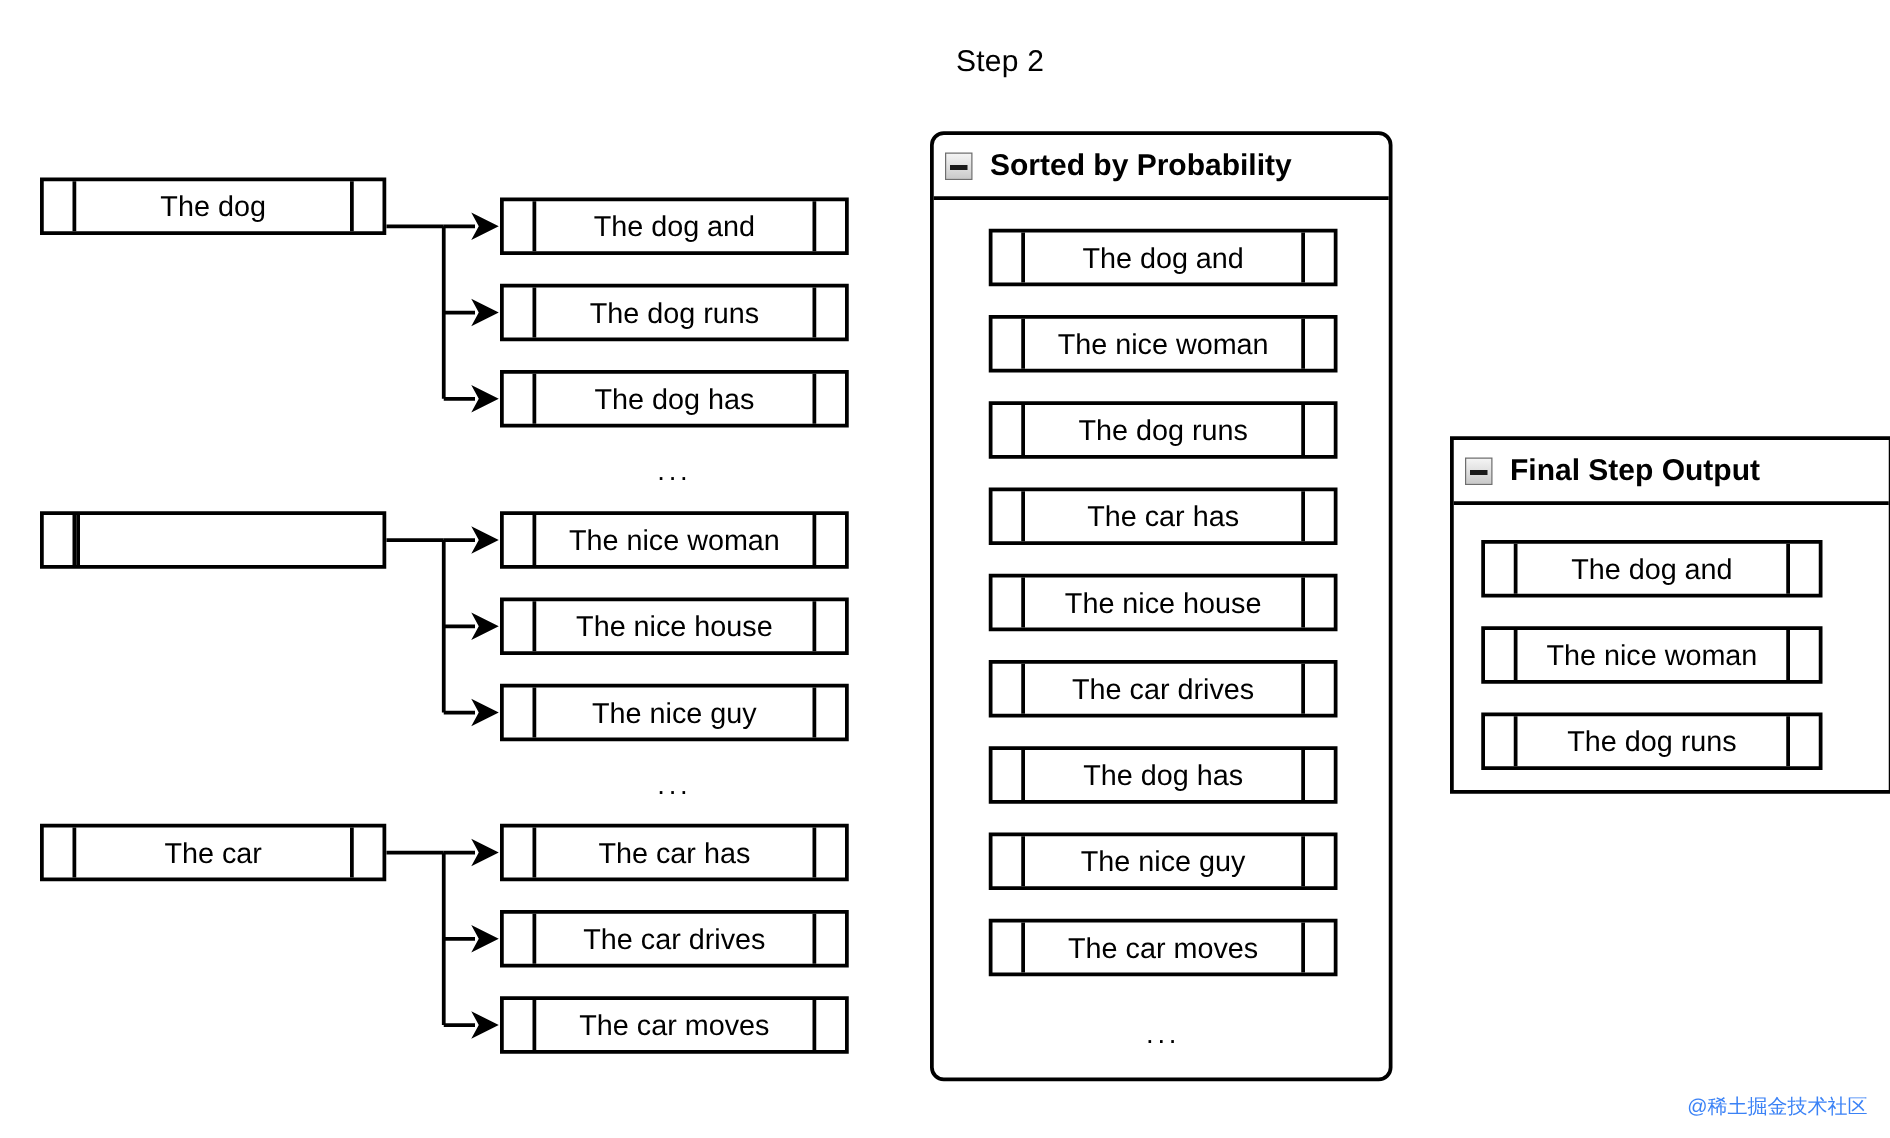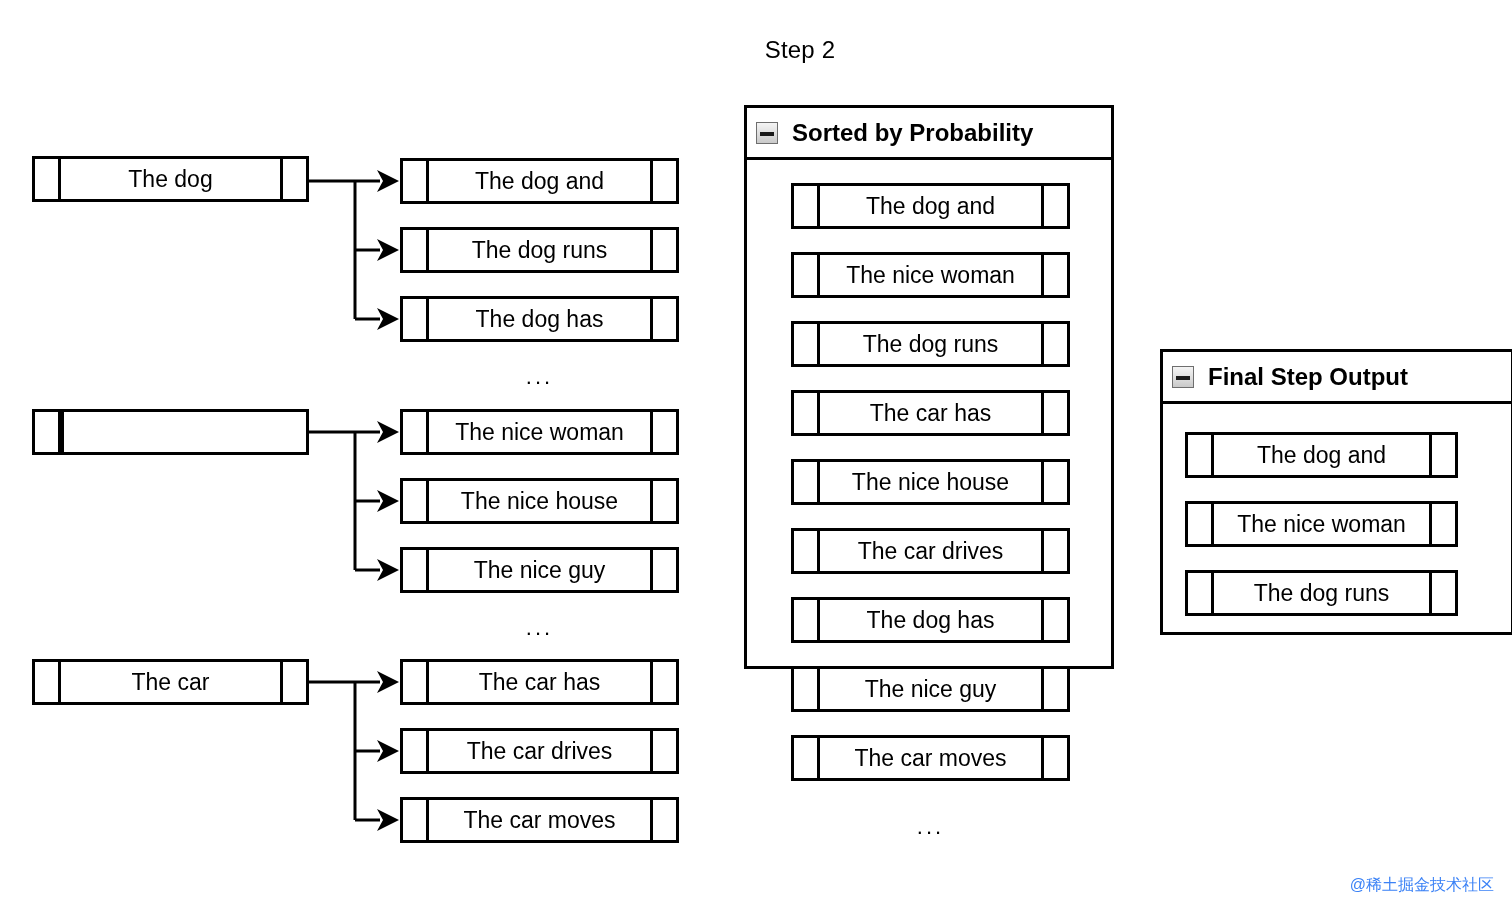--- a/index.html
+++ b/index.html
@@ -132,21 +132,21 @@
     color: #3b82f6;
     white-space: nowrap;
   }
 </style>
 </head>
 <body>
 
 <div class="page-title">Step 2</div>
 
 <div id="tree-root">
-    <div class="seqbox" style="left: 32px; top: 156px; width: 277px;">
+    <div class="seqbox" style="left: 32px; top: 142px; width: 277px;">
       <div class="cap cap-left"></div>
       <div class="body">The dog</div>
       <div class="cap cap-right"></div>
     </div>
     <div class="seqbox" style="left: 400px; top: 158px; width: 279px;">
       <div class="cap cap-left"></div>
       <div class="body">The dog and</div>
       <div class="cap cap-right"></div>
     </div>
     <div class="seqbox" style="left: 400px; top: 227px; width: 279px;">
@@ -225,21 +225,21 @@
       <path d="M 90 23 L 68 12 L 74 23 L 68 34 Z" fill="#000000"></path>
       <line x1="46" y1="92" x2="71" y2="92" stroke="#000000" stroke-width="3"></line>
       <path d="M 90 92 L 68 81 L 74 92 L 68 103 Z" fill="#000000"></path>
       <line x1="46" y1="161" x2="71" y2="161" stroke="#000000" stroke-width="3"></line>
       <path d="M 90 161 L 68 150 L 74 161 L 68 172 Z" fill="#000000"></path>
     </svg>
     <div class="ellipsis" style="left: 400px; top: 366px; width: 279px;">...</div>
     <div class="ellipsis" style="left: 400px; top: 617px; width: 279px;">...</div>
   </div>
 
-<div class="panel" id="sorted-panel" style="left:744px; top:105px; width:370px; height:564px;">
+<div class="panel" id="sorted-panel" style="left:744px; top:105px; width:370px; height:760px;border-radius:11px;">
   <div class="panel-header">
     <span class="collapse-icon"></span>
     <span class="panel-title">Sorted by Probability</span>
   </div>
   <div class="panel-body" id="sorted-panel-body">
       <div class="seqbox" style="left: 44px; top: 23px; width: 279px; position: absolute;">
         <div class="cap cap-left"></div>
         <div class="body">The dog and</div>
         <div class="cap cap-right"></div>
       </div>

